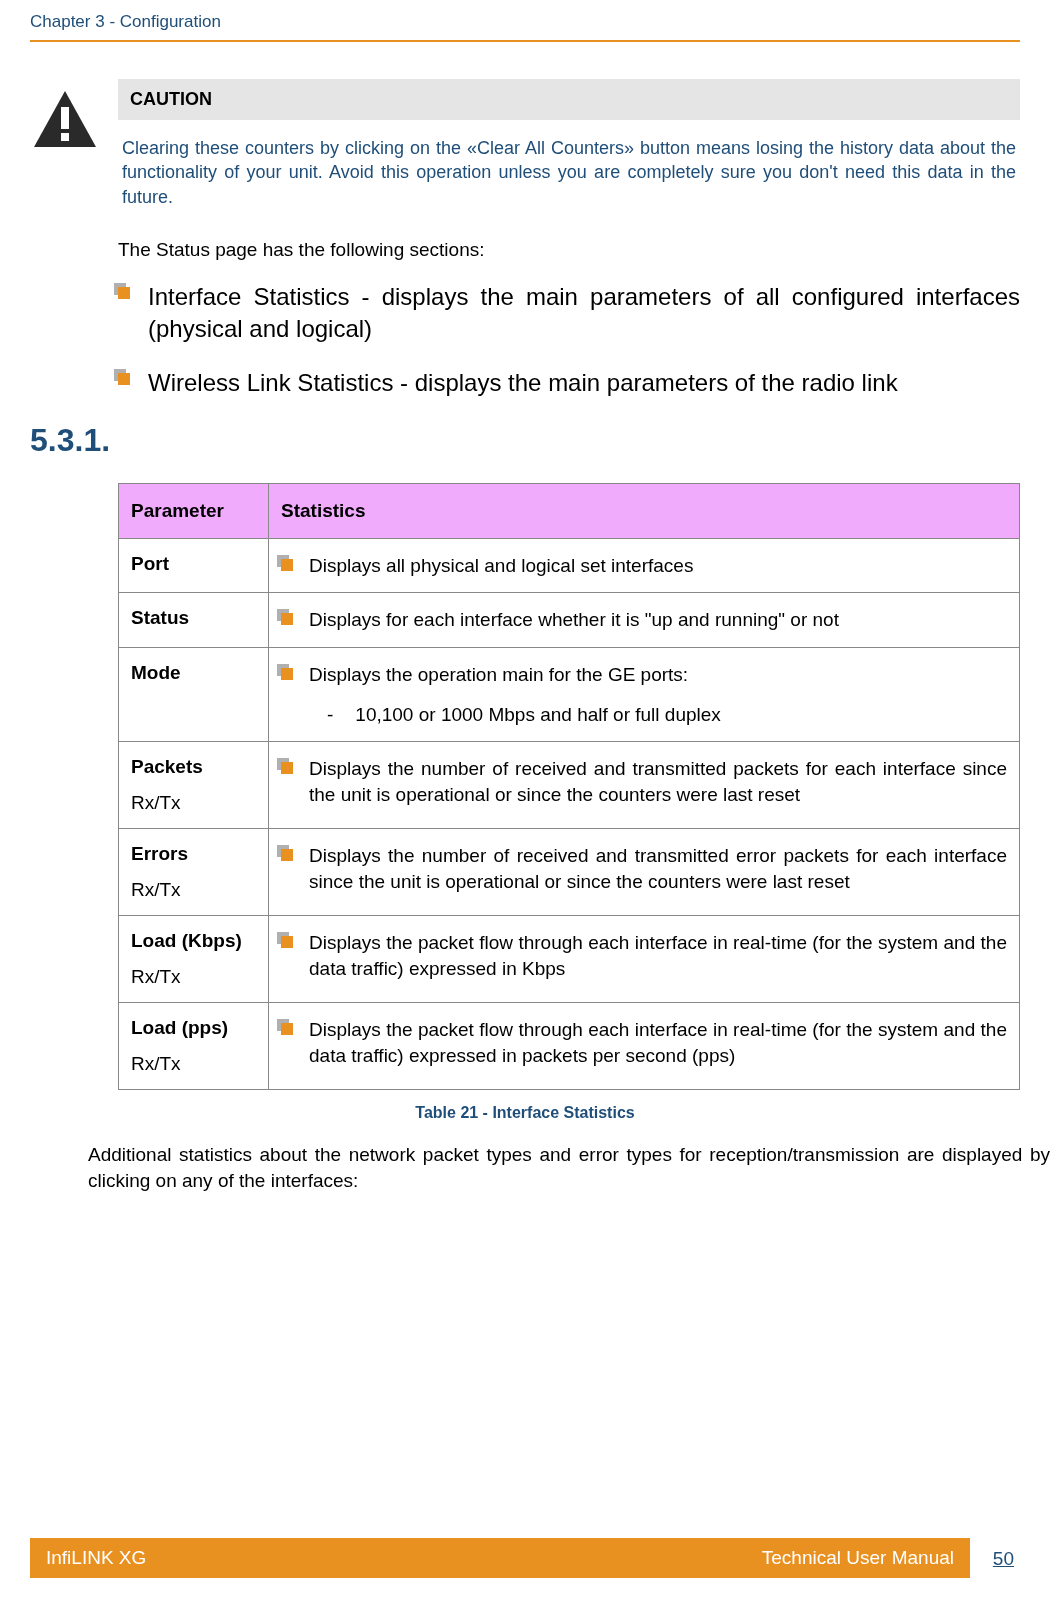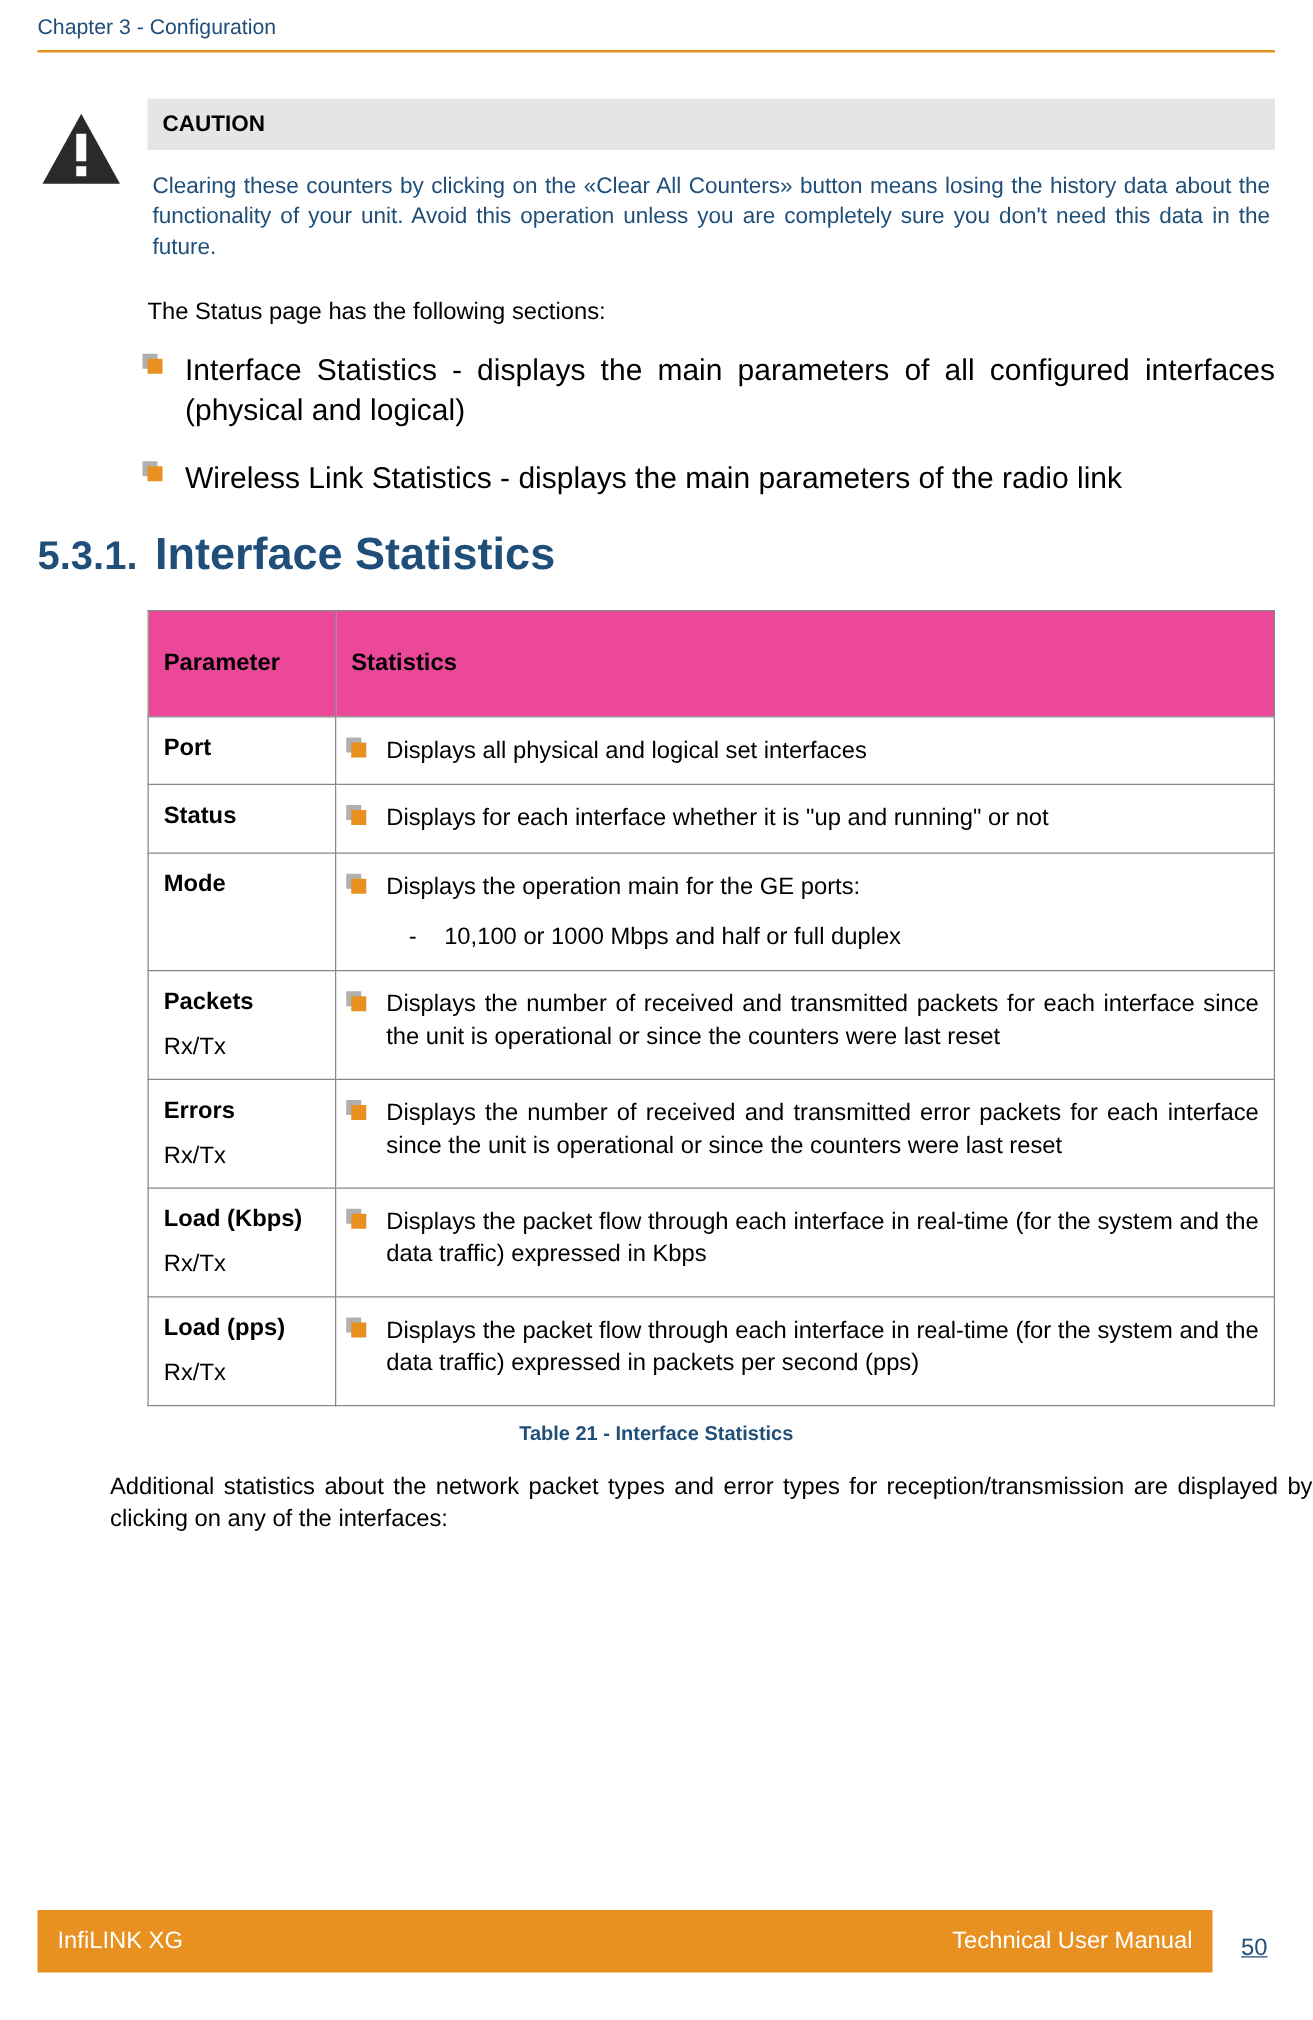--- a/index.html
+++ b/index.html
@@ -107,25 +107,25 @@
       font-size: 36px;
       font-weight: bold;
     }
     .param-table {
       margin-left: 118px;
       margin-right: 30px;
       border-collapse: collapse;
       width: calc(100% - 148px);
     }
     .param-table th {
-      background: #ec4899;
+      background: #f0abfc;
       text-align: left;
       font-weight: bold;
       font-size: 19px;
-      padding: 31px 12px;
+      padding: 16px 12px;
       border: 1px solid #888;
     }
     .param-table td {
       vertical-align: top;
       padding: 14px 12px;
       border: 1px solid #888;
       font-size: 19px;
     }
     .param-table td:first-child {
       font-weight: bold;
@@ -158,21 +158,21 @@
       color: #1f4e79;
       font-weight: bold;
       font-size: 16px;
       margin: 14px 0 20px 0;
     }
     .footer-bar {
       position: absolute;
       bottom: 38px;
       left: 30px;
       right: 80px;
-      height: 50px;
+      height: 40px;
       background: #e89020;
       color: #fff;
       display: flex;
       justify-content: space-between;
       align-items: center;
       padding: 0 16px;
       font-size: 19px;
     }
     .page-number {
       position: absolute;
@@ -213,21 +213,20 @@
     </div>
     <div class="bullet-item">
       <span class="bullet-square"></span>
       <span>Wireless Link Statistics - displays the main parameters of the radio link</span>
     </div>
   </div>
 </div>
 
 <div class="section-heading">
   <span class="section-number">5.3.1.</span>
-  <span class="section-title">Interface Statistics</span>
 </div>
 
 <table class="param-table">
   <thead>
     <tr>
       <th>Parameter</th>
       <th>Statistics</th>
     </tr>
   </thead>
   <tbody id="table-body">

